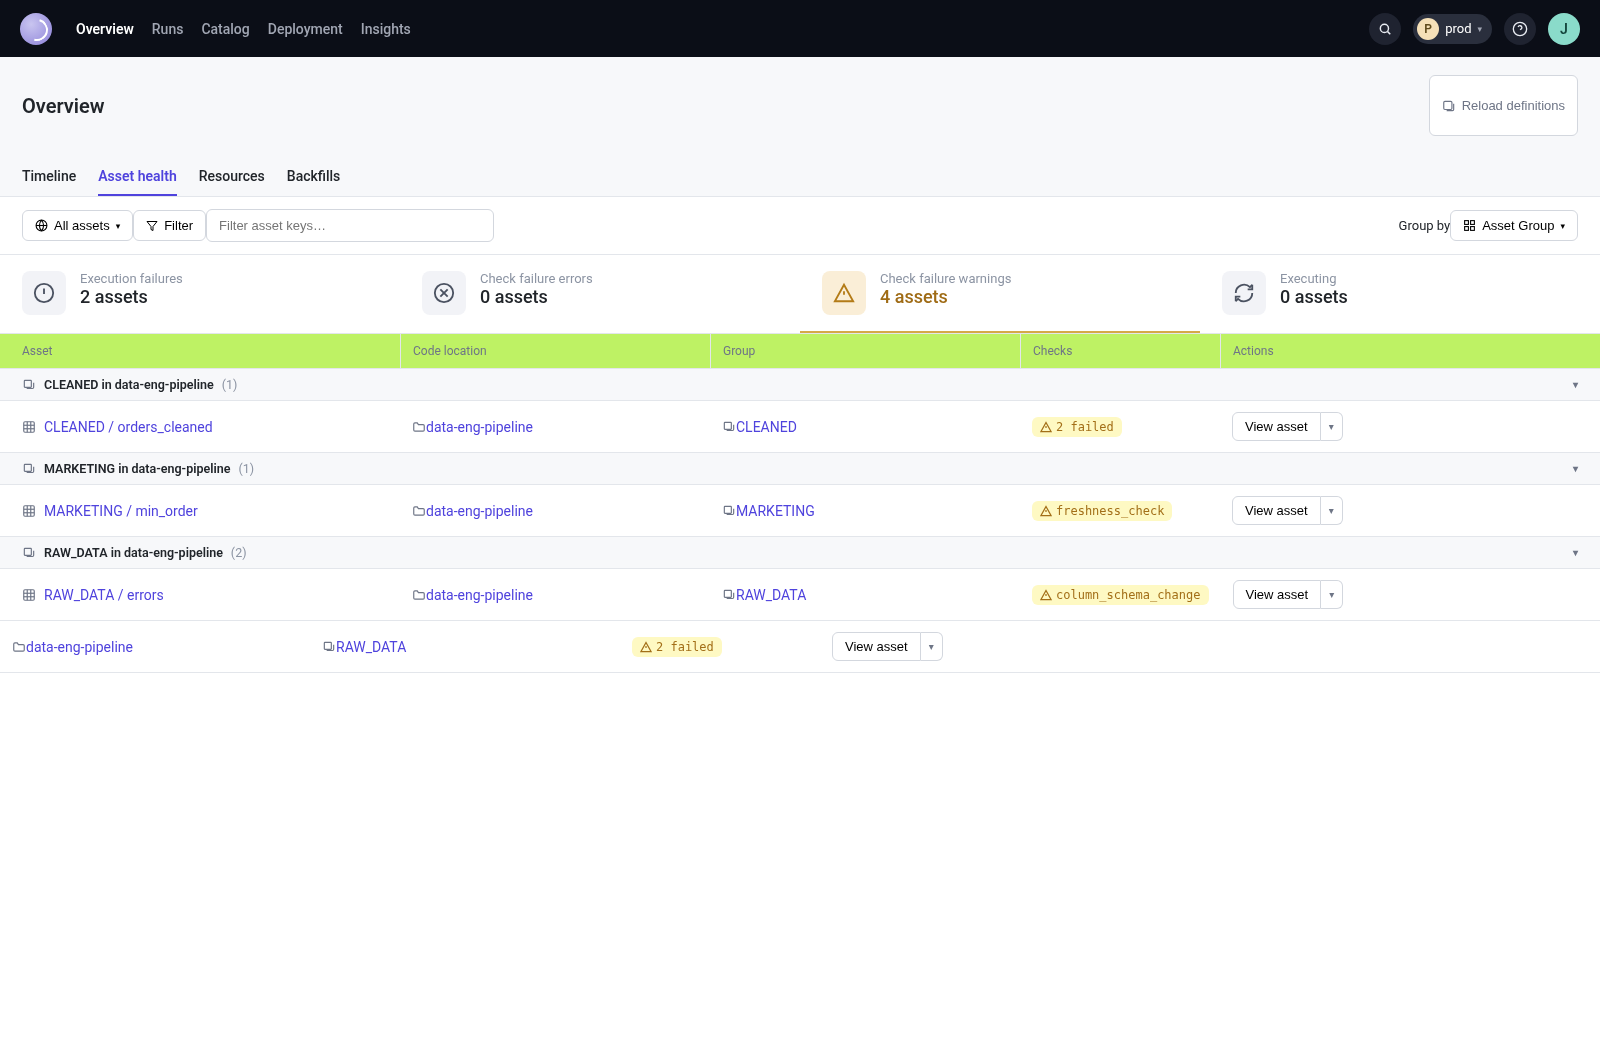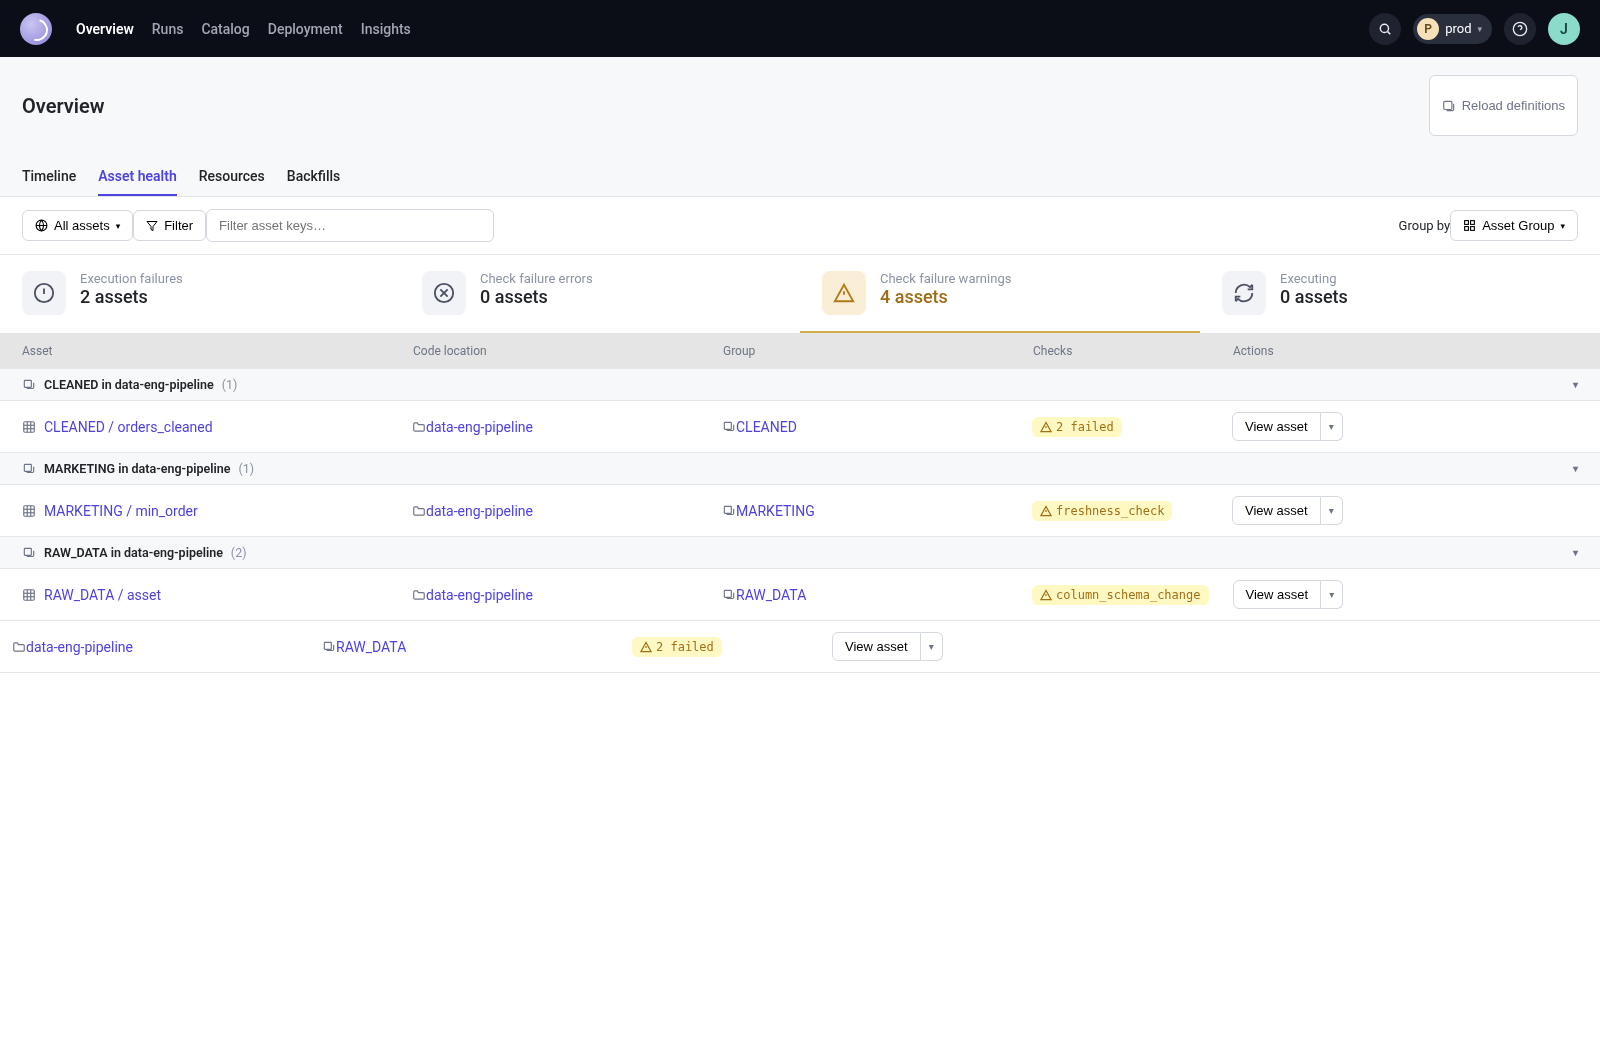--- a/index.html
+++ b/index.html
@@ -39,21 +39,21 @@
 .summary-row { display: flex; border-bottom: 1px solid #e3e6eb; }
 .summary-card { flex: 1; display: flex; gap: 14px; padding: 16px 22px; cursor: pointer; border-bottom: 2px solid transparent; }
 .summary-card.active { border-bottom-color: #d5a948; }
 .summary-icon { width: 44px; height: 44px; border-radius: 8px; background: #f2f3f7; display: flex; align-items: center; justify-content: center; color: #4b5261; }
 .summary-card.active .summary-icon { background: #faeed7; color: #b37b17; }
 .summary-text .label { color: #8c94a3; font-size: 13px; }
 .summary-text .value { font-size: 18px; font-weight: 500; color: #21252a; }
 .summary-card.active .summary-text .value { color: #9f6b15; }
 
 
-.table-header { display: flex; border-bottom: 1px solid #e3e6eb; background: #e5e5e5; font-size: 12px; color: #6e7586; }
+.table-header { display: flex; border-bottom: 1px solid #e3e6eb; background: #bef264; font-size: 12px; color: #6e7586; }
 .col-asset { flex: 0 0 400px; padding: 10px 22px; }
 .col-loc { flex: 0 0 310px; padding: 10px 12px; }
 .col-group { flex: 0 0 310px; padding: 10px 12px; }
 .col-checks { flex: 0 0 200px; padding: 10px 12px; }
 .col-actions { flex: 1; padding: 10px 12px; }
 .table-header > div + div { border-left: 1px solid #e3e6eb; }
 
 .group-row { background: #f7f8fa; border-bottom: 1px solid #e3e6eb; padding: 8px 22px; display: flex; align-items: center; gap: 8px; font-size: 12.5px; font-weight: 600; color: #21252a; }
 .group-count { color: #8c94a3; font-weight: 400; }
 .group-row .spacer { flex: 1; }
@@ -360,21 +360,21 @@
       <div class="col-asset">
         <span class="cell-icon">
           <svg width="14" height="14" viewBox="0 0 24 24" fill="none" stroke="currentColor" stroke-width="2">
             <rect x="3" y="3" width="18" height="18" rx="2"></rect>
             <line x1="3" y1="9" x2="21" y2="9"></line>
             <line x1="3" y1="15" x2="21" y2="15"></line>
             <line x1="9" y1="3" x2="9" y2="21"></line>
             <line x1="15" y1="3" x2="15" y2="21"></line>
           </svg>
         </span>
-        <span class="link">RAW_DATA / asset</span>
+        <span class="link">RAW_DATA / errors</span>
       </div>
       <div class="col-loc">
         <span class="cell-icon">
           <svg width="14" height="14" viewBox="0 0 24 24" fill="none" stroke="currentColor" stroke-width="2">
             <path d="M3 7a2 2 0 012-2h4l2 3h8a2 2 0 012 2v7a2 2 0 01-2 2H5a2 2 0 01-2-2z"></path>
           </svg>
         </span>
         <span class="link">data-eng-pipeline</span>
       </div>
       <div class="col-group">

